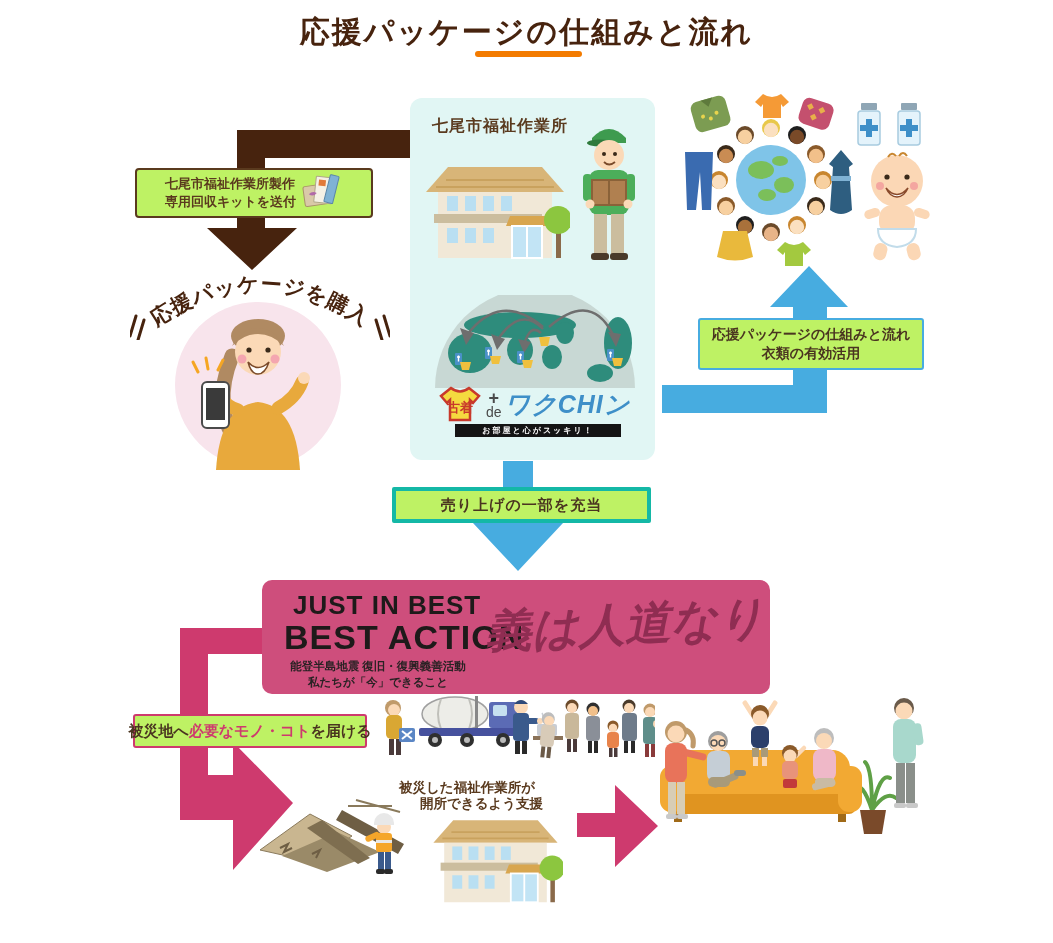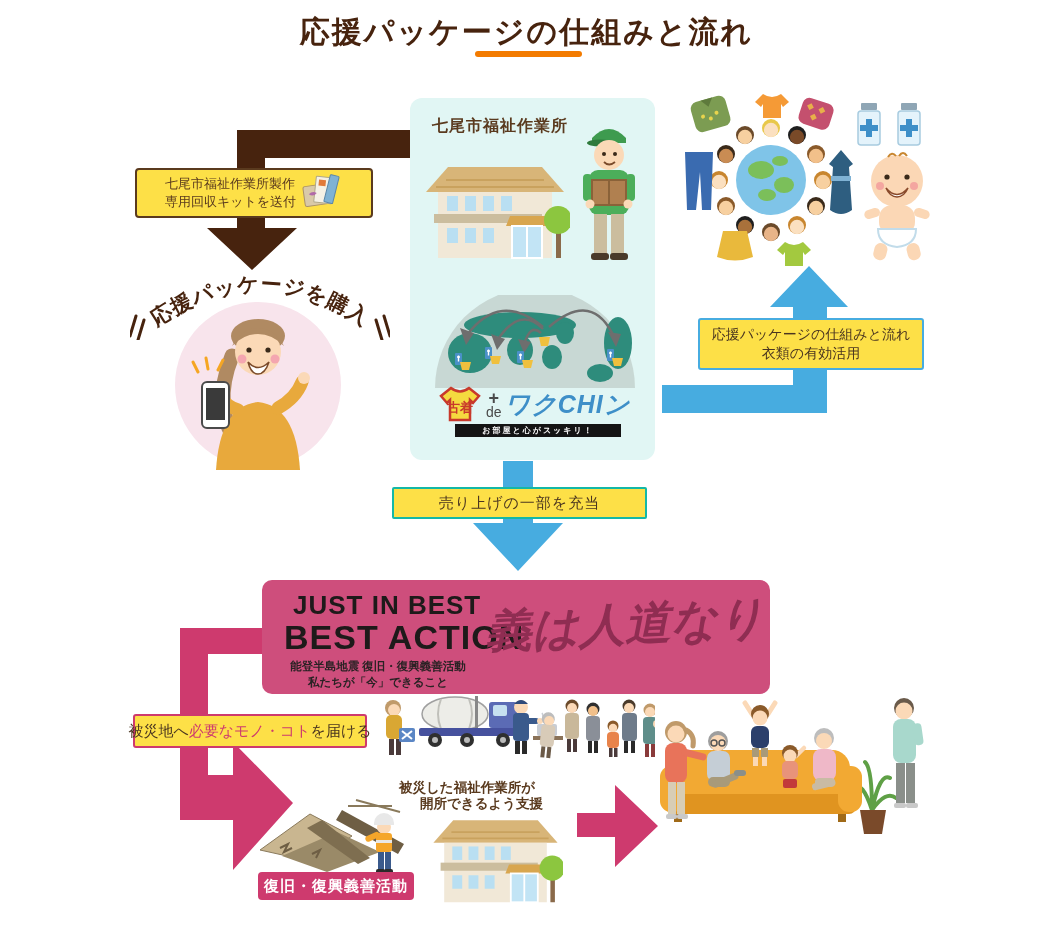--- a/index.html
+++ b/index.html
@@ -2,37 +2,37 @@
 <html><head>
 <meta charset="utf-8">
 <style>
   html,body{margin:0;padding:0;background:#fff;}
   body{font-family:"Liberation Sans","DejaVu Sans",sans-serif;}
   #canvas{position:relative;width:1053px;height:943px;background:#ffffff;overflow:hidden;margin:0 auto;}
   .abs{position:absolute;}
   .title{left:0;top:12px;width:1053px;text-align:center;font-size:30px;font-weight:800;
          color:#47230E;letter-spacing:2px;}
   .title-underline{left:475px;top:51px;width:107px;height:6px;background:#F37B00;border-radius:3px;}
-  .label-box{background:#fde047;display:flex;align-items:center;justify-content:center;
-             font-weight:400;color:#4A3520;}
+  .label-box{background:#bef264;display:flex;align-items:center;justify-content:center;
+             font-weight:700;color:#4A3520;}
   .kit-box{left:135px;top:168px;width:226px;height:46px;border:2px solid #5A3A1E;border-radius:4px;
            gap:5px;padding:0 4px;}
   .kit-box .txt{font-size:13px;line-height:1.4;color:#5A3A1E;white-space:nowrap;}
   .cyan-panel{left:410px;top:98px;width:245px;height:362px;background:#E1F6F4;border-radius:12px;}
   .workshop-label{left:432px;top:116px;font-size:16px;font-weight:800;color:#5A3A1E;letter-spacing:1px;}
   .logo-row{left:437px;top:384px;width:206px;height:40px;display:flex;align-items:center;gap:3px;}
   .plus-col{display:flex;flex-direction:column;align-items:center;line-height:1;}
   .plus-col .plus{font-size:18px;font-weight:900;color:#4A4A4A;}
   .plus-col .de{font-size:14px;font-weight:400;color:#4A4A4A;margin-top:-2px;}
   .wakuchin{font-size:25px;font-weight:900;font-style:italic;color:#3E8FC8;letter-spacing:1px;white-space:nowrap;}
   .tagline-bar{left:455px;top:424px;width:166px;height:13px;background:#141414;color:#fff;
                display:flex;align-items:center;justify-content:center;font-size:8px;letter-spacing:2px;font-weight:700;}
   .vaccine-box{left:698px;top:318px;width:222px;height:48px;border:2px solid #47ACE0;border-radius:3px;
                flex-direction:column;font-size:14px;line-height:1.35;}
-  .sales-box{left:392px;top:487px;width:251px;height:28px;border:2px solid #14b8a6;border-radius:2px;
+  .sales-box{left:392px;top:487px;width:251px;height:28px;border:4px solid #14b8a6;border-radius:2px;
              font-size:15px;letter-spacing:1px;}
   .banner{left:262px;top:580px;width:508px;height:114px;background:#CE4E7C;border-radius:10px;}
   .banner .jit{position:absolute;left:31px;top:10px;font-size:26px;font-weight:900;color:#1E1A1A;letter-spacing:1px;}
   .banner .ba{position:absolute;left:22px;top:38px;font-size:34px;font-weight:900;color:#1E1A1A;letter-spacing:1px;}
   .banner .subs{position:absolute;left:10px;top:79px;width:212px;text-align:center;
                 font-size:11.5px;font-weight:700;color:#2A2224;line-height:1.35;}
   .banner .shodo{position:absolute;left:218px;top:14px;width:290px;text-align:center;
                  font-family:"DejaVu Serif","Liberation Serif",serif;font-style:italic;font-weight:700;
                  font-size:46px;color:#8F2D52;transform:rotate(-3deg);letter-spacing:0px;white-space:nowrap;}
   .deliver-box{left:133px;top:714px;width:230px;height:30px;border:2px solid #CE3A6E;border-radius:3px;
@@ -484,21 +484,20 @@
       <rect x="-7" y="20" width="15" height="6" rx="3" fill="#F5A62A" transform="rotate(-25 0 23)"></rect>
       <rect x="4" y="19" width="16" height="19" rx="3" fill="#F5A62A"></rect>
       <rect x="4" y="26" width="16" height="3" fill="#E8E8E8"></rect>
       <rect x="6" y="38" width="6" height="18" fill="#3A5A8C"></rect>
         <rect x="13" y="38" width="6" height="18" fill="#3A5A8C"></rect>
       <rect x="4" y="55" width="9" height="5" rx="2" fill="#2A2A2A"></rect>
         <rect x="12" y="55" width="9" height="5" rx="2" fill="#2A2A2A"></rect>
     </g>
   </svg>
 
-  <div class="abs recovery-label">復旧・復興義善活動</div>
 
   <svg class="abs" style="left:575px;top:783px" width="85" height="86" viewBox="0 0 85 86">
     <polygon points="2,30 40,30 40,2 83,43 40,84 40,54 2,54" fill="#CE3A6E"></polygon>
   </svg>
 
   <svg class="abs" style="left:652px;top:698px" width="290" height="180" viewBox="0 0 290 180">
     <g transform="translate(200,52)">
       <path d="M20,60 Q10,30 2,38 M20,60 Q20,18 13,12 M20,60 Q28,22 38,28 M20,60 Q34,40 44,48" stroke="#5FA046" stroke-width="4" fill="none" stroke-linecap="round"></path>
       <polygon points="8,60 34,60 30,84 12,84" fill="#7A4A2A"></polygon>
     </g>

